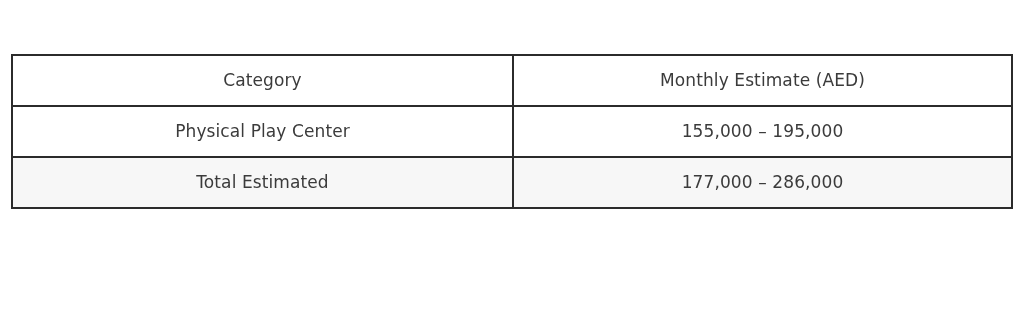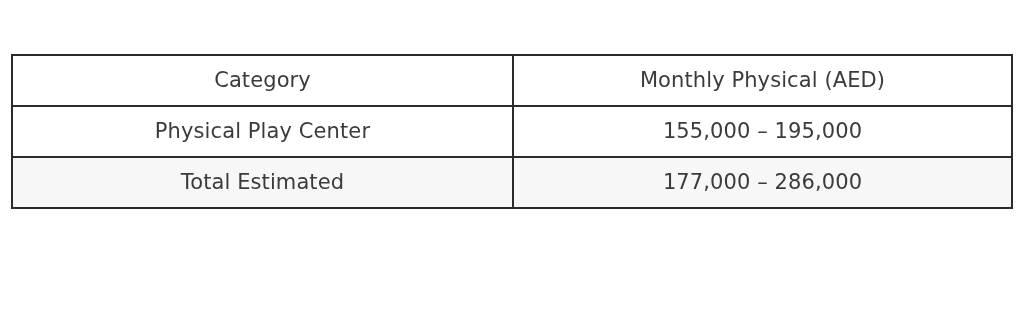--- a/index.html
+++ b/index.html
@@ -37,21 +37,21 @@
   }
 
   table.cost-table td,
   table.cost-table th {
     border: 2px solid #2b2b2b;
     text-align: center;
     vertical-align: middle;
     padding: 0;
     height: 49px;
     font-weight: normal;
-    font-size: 21px;
+    font-size: 17px;
     color: #3b3b3b;
     letter-spacing: 0.1px;
   }
 
   table.cost-table col.col-category { width: 50.1%; }
   table.cost-table col.col-estimate { width: 49.9%; }
 
   .row-header td {
     background: #ffffff;
     font-size: 19.5px;
@@ -84,21 +84,21 @@
       <colgroup>
         <col class="col-category">
         <col class="col-estimate">
       </colgroup>
       <thead>
         <tr class="row-header">
           <td>
             <span class="cell-text">Category</span>
           </td>
           <td>
-            <span class="cell-text">Monthly Physical (AED)</span>
+            <span class="cell-text">Monthly Estimate (AED)</span>
           </td>
         </tr>
       </thead>
       <tbody>
         <tr class="row-data">
           <td>
             <span class="cell-text">Physical Play Center</span>
           </td>
           <td>
             <span class="cell-text">155,000 – 195,000</span>

